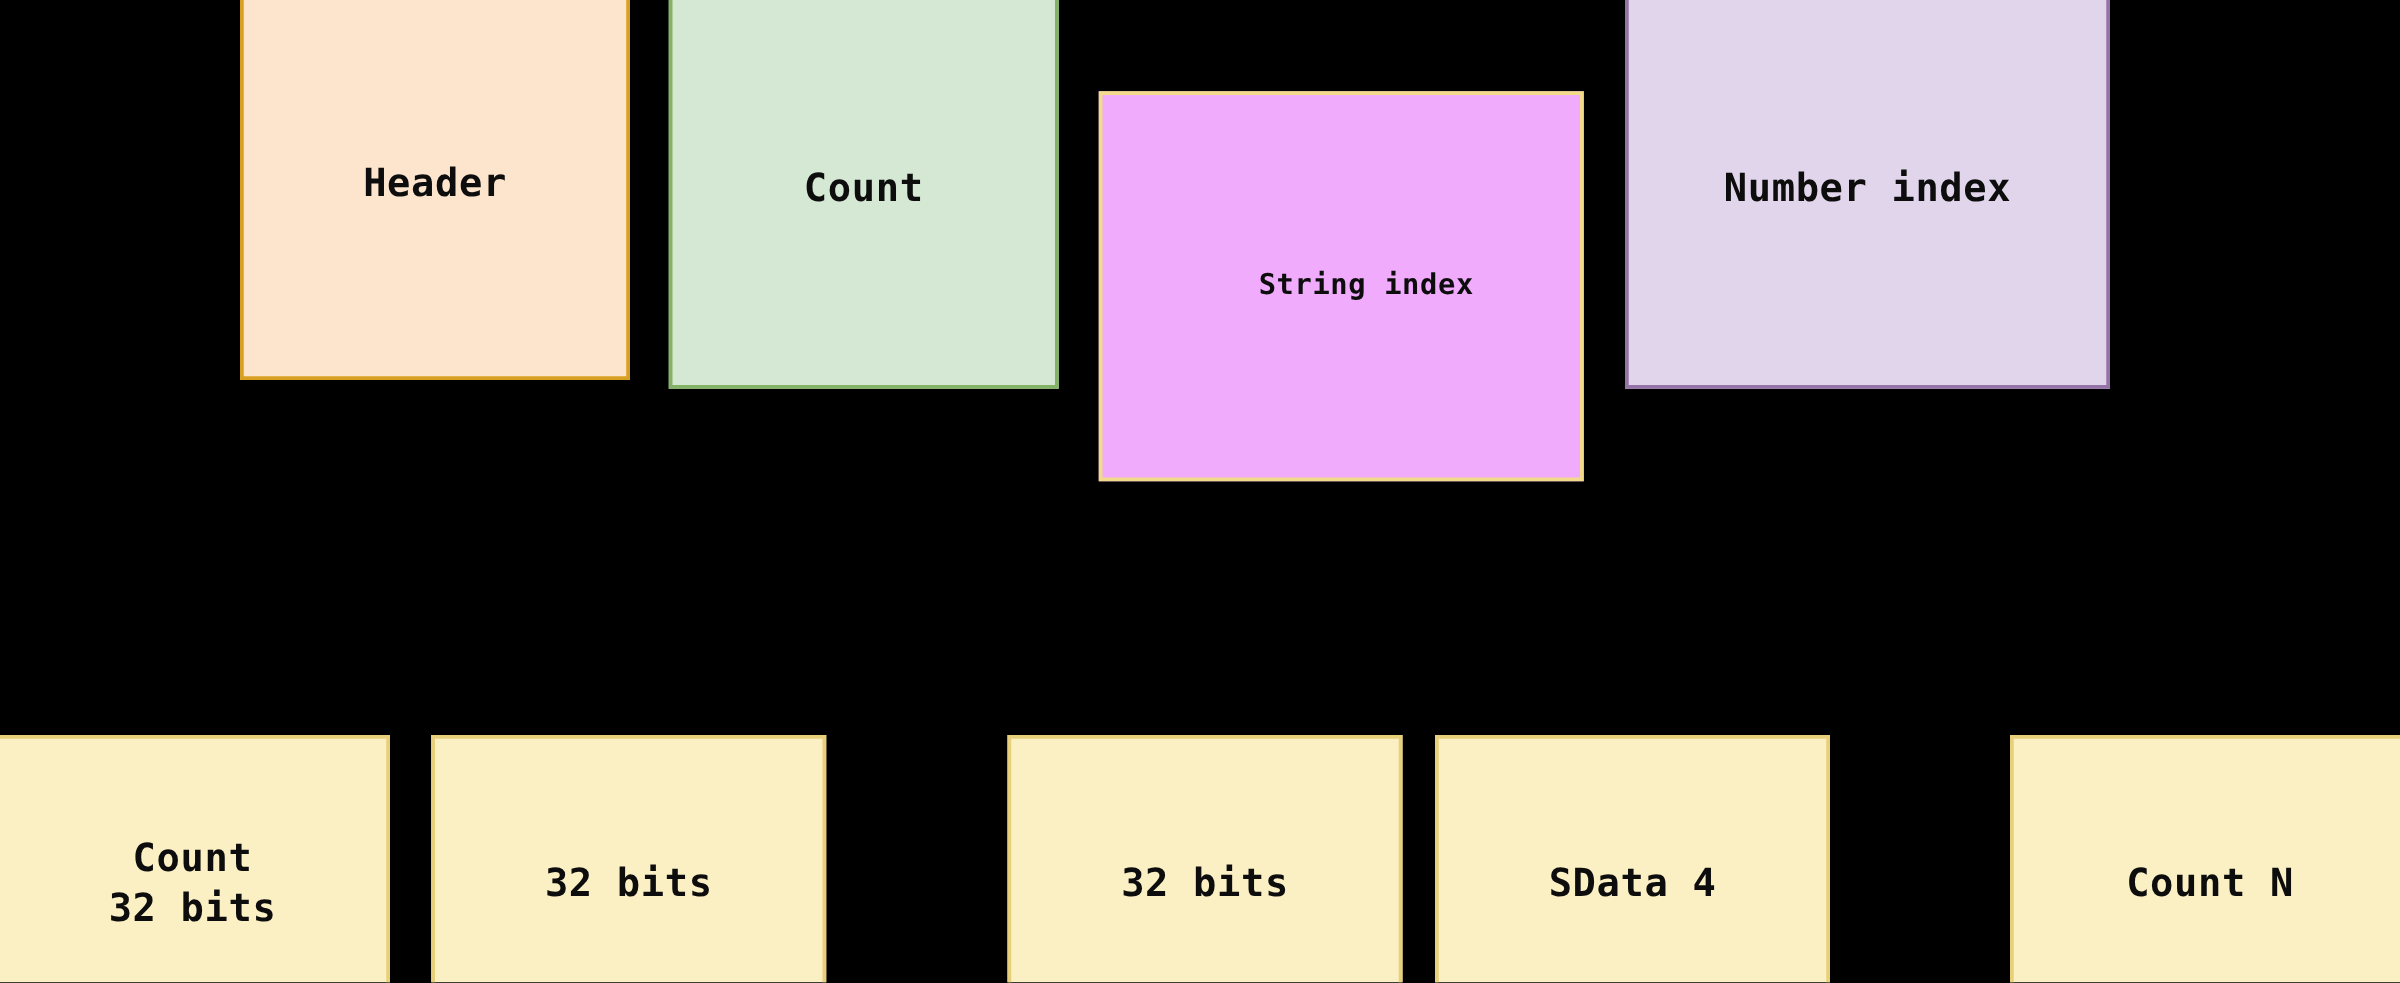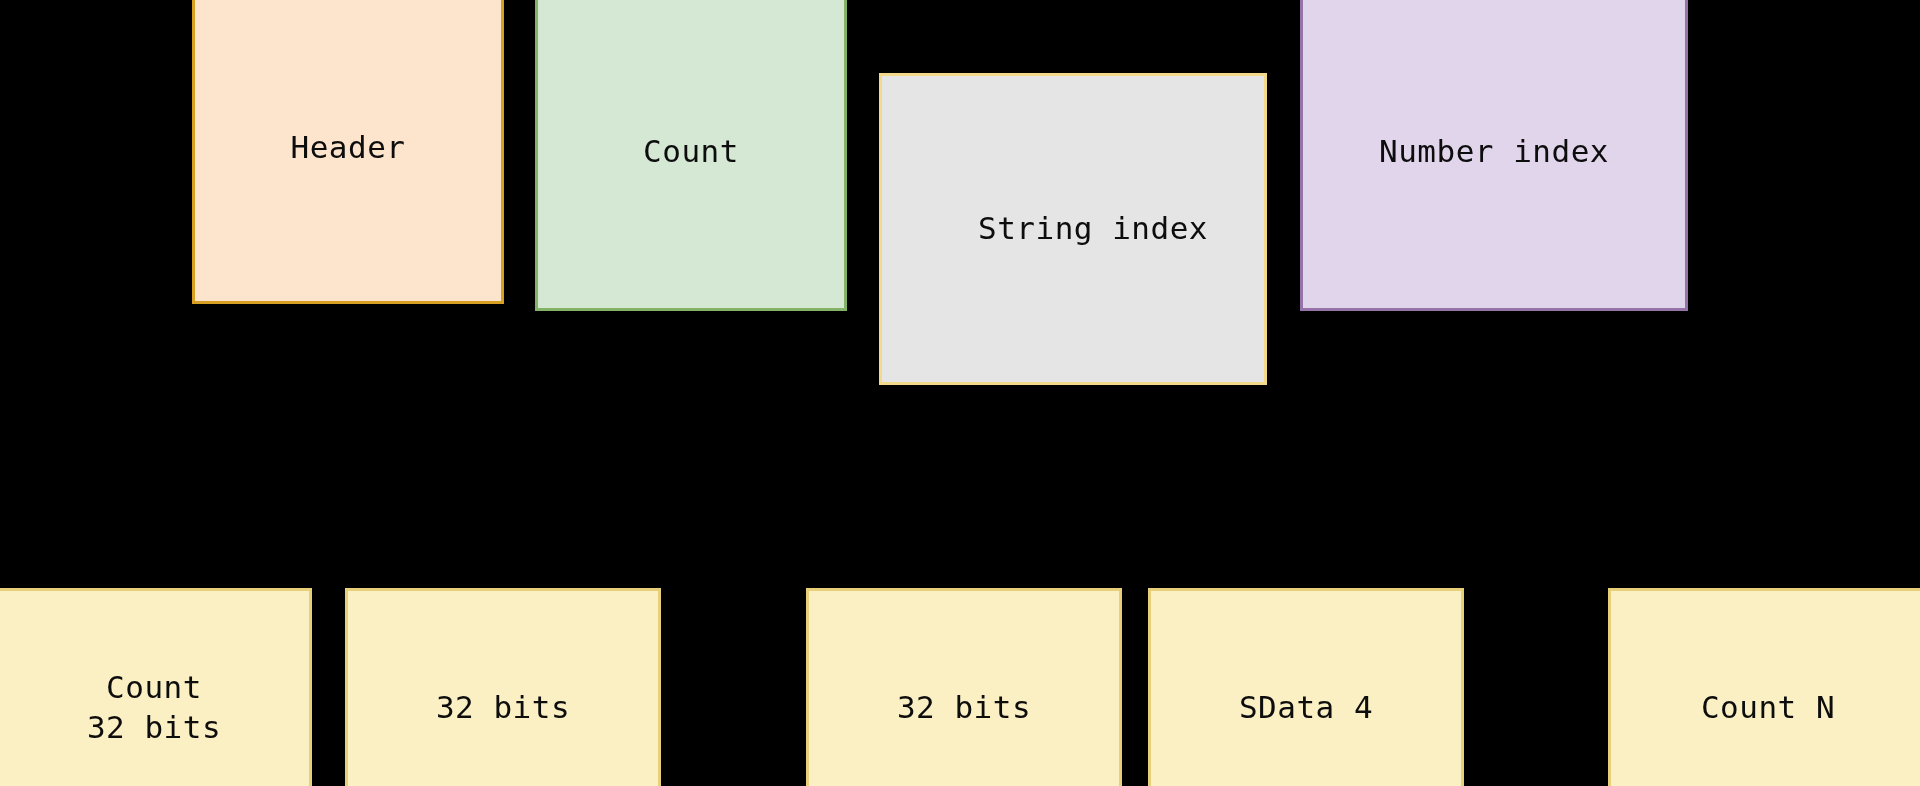--- a/index.html
+++ b/index.html
@@ -23,40 +23,41 @@
     align-items: center;
     justify-content: center;
     text-align: center;
     color: #0d0d0d;
     line-height: 1.28;
     letter-spacing: 0.5px;
     white-space: pre;
   }
   .node .line {
     display: block;
+    font-weight: bold;
   }
 
   
   .n-header {
     left: 192px;  top: -8px;  width: 312px;  height: 312px;
     background: #fde5cd;
     border: 3px solid #d7a022;
     font-size: 31px;
   }
   .n-tree {
     left: 535px;  top: -8px;  width: 312px;  height: 319px;
     background: #d4e8d4;
     border: 3px solid #82b366;
     font-size: 31px;
   }
   .n-string-index {
     left: 879px;  top: 73px;  width: 388px;  height: 312px;
-    background: #e5e5e5;
+    background: #f0abfc;
     border: 3px solid #f2da8a;
-    font-size: 31px;
+    font-size: 23px;
     padding-left: 40px;
   }
   .n-number-index {
     left: 1300px;  top: -8px;  width: 388px;  height: 319px;
     background: #e1d5ec;
     border: 3px solid #9673a6;
     font-size: 31px;
   }
 
   

